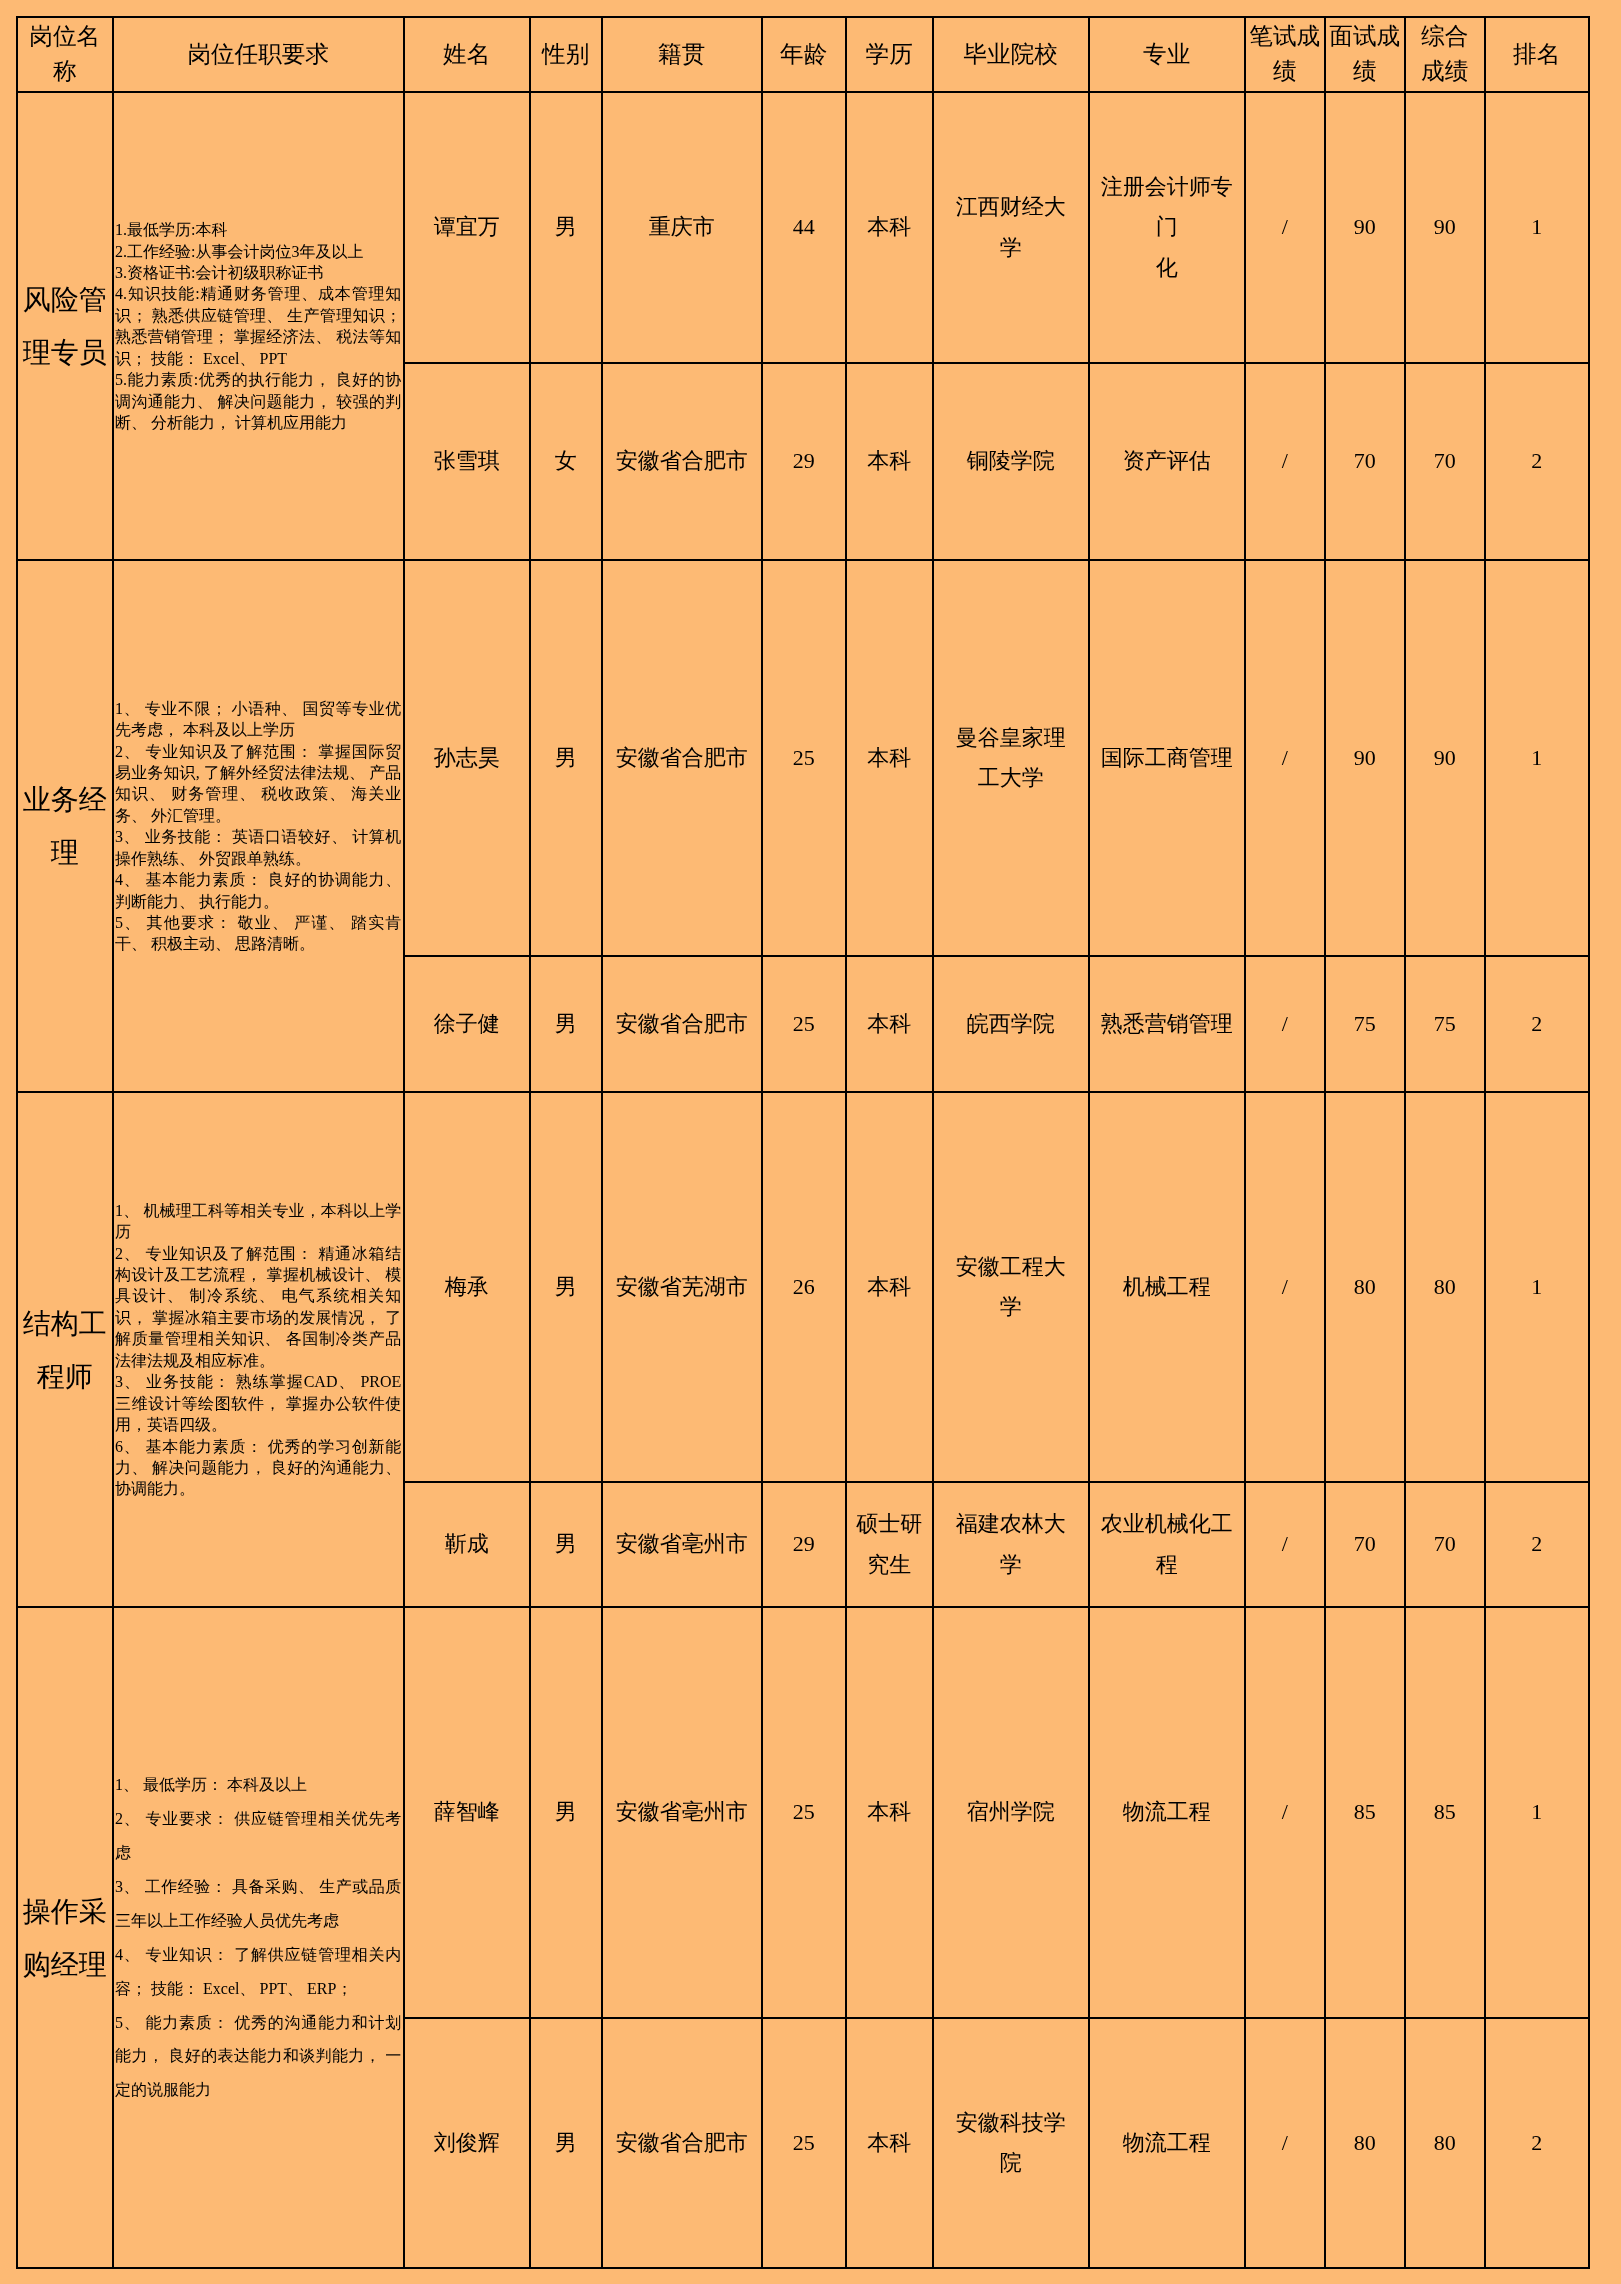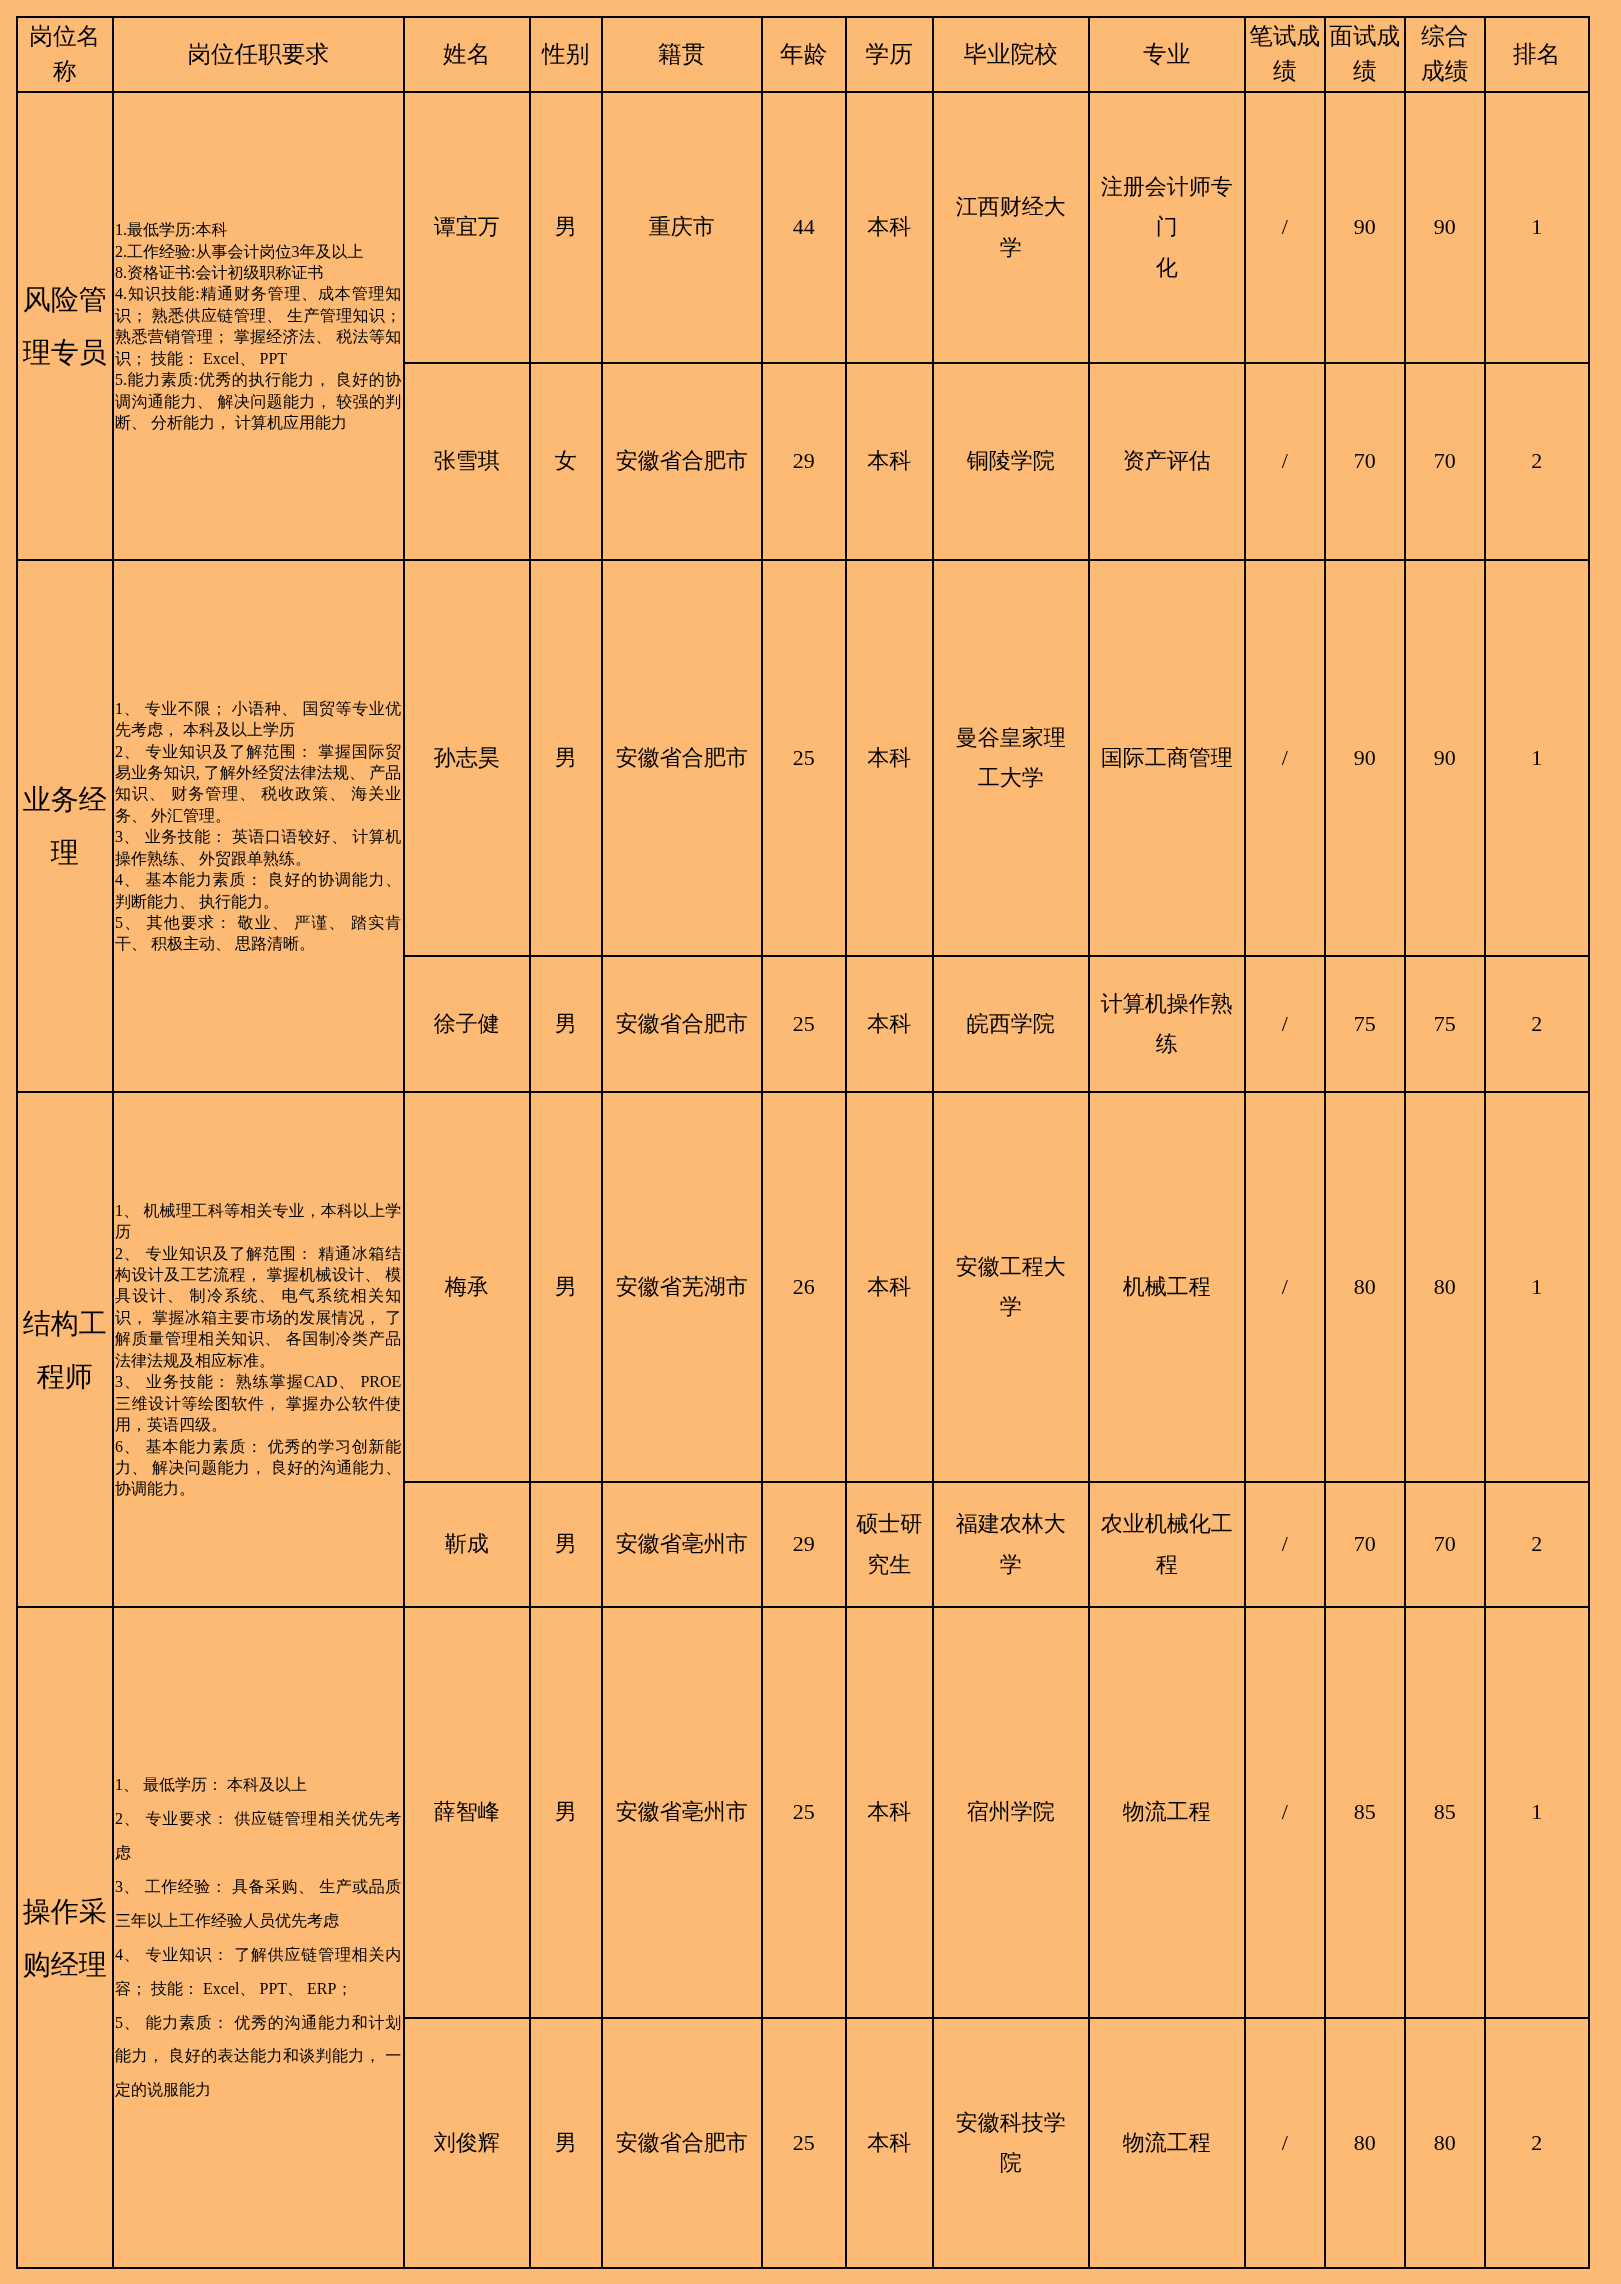--- a/index.html
+++ b/index.html
@@ -56,21 +56,21 @@
 绩</th>
           <th class="hdr">综合
 成绩</th>
           <th class="hdr">排名</th>
         </tr>
       </thead>
     <tbody>
         <tr style="height: 271px;">
           <td class="pos" rowspan="2">风险管
 理专员</td>
-          <td class="req" rowspan="2"><div>1.最低学历:本科</div><div>2.工作经验:从事会计岗位3年及以上</div><div>8.资格证书:会计初级职称证书</div><div>4.知识技能:精通财务管理、成本管理知识； 熟悉供应链管理、 生产管理知识； 熟悉营销管理； 掌握经济法、 税法等知识； 技能： Excel、 PPT</div><div>5.能力素质:优秀的执行能力， 良好的协调沟通能力、 解决问题能力， 较强的判断、 分析能力， 计算机应用能力</div></td>
+          <td class="req" rowspan="2"><div>1.最低学历:本科</div><div>2.工作经验:从事会计岗位3年及以上</div><div>3.资格证书:会计初级职称证书</div><div>4.知识技能:精通财务管理、成本管理知识； 熟悉供应链管理、 生产管理知识； 熟悉营销管理； 掌握经济法、 税法等知识； 技能： Excel、 PPT</div><div>5.能力素质:优秀的执行能力， 良好的协调沟通能力、 解决问题能力， 较强的判断、 分析能力， 计算机应用能力</div></td>
           <td class="data">谭宜万</td>
           <td class="data">男</td>
           <td class="data">重庆市</td>
           <td class="data">44</td>
           <td class="data">本科</td>
           <td class="data">江西财经大
 学</td>
           <td class="data">注册会计师专门
 化</td>
           <td class="data">/</td>
@@ -108,21 +108,21 @@
           <td class="data">90</td>
           <td class="data">1</td>
         </tr>
         <tr style="height: 136px; border-radius: 11px;">
           <td class="data">徐子健</td>
           <td class="data">男</td>
           <td class="data">安徽省合肥市</td>
           <td class="data">25</td>
           <td class="data">本科</td>
           <td class="data">皖西学院</td>
-          <td class="data">计算机操作熟练</td>
+          <td class="data">熟悉营销管理</td>
           <td class="data">/</td>
           <td class="data">75</td>
           <td class="data">75</td>
           <td class="data">2</td>
         </tr>
         <tr style="height: 390px;">
           <td class="pos" rowspan="2">结构工
 程师</td>
           <td class="req" rowspan="2"><div>1、 机械理工科等相关专业，本科以上学历</div><div>2、 专业知识及了解范围： 精通冰箱结构设计及工艺流程， 掌握机械设计、 模具设计、 制冷系统、 电气系统相关知识， 掌握冰箱主要市场的发展情况， 了解质量管理相关知识、 各国制冷类产品法律法规及相应标准。</div><div>3、 业务技能： 熟练掌握CAD、 PROE三维设计等绘图软件， 掌握办公软件使用，英语四级。</div><div>6、 基本能力素质： 优秀的学习创新能力、 解决问题能力， 良好的沟通能力、 协调能力。</div></td>
           <td class="data">梅承</td>

